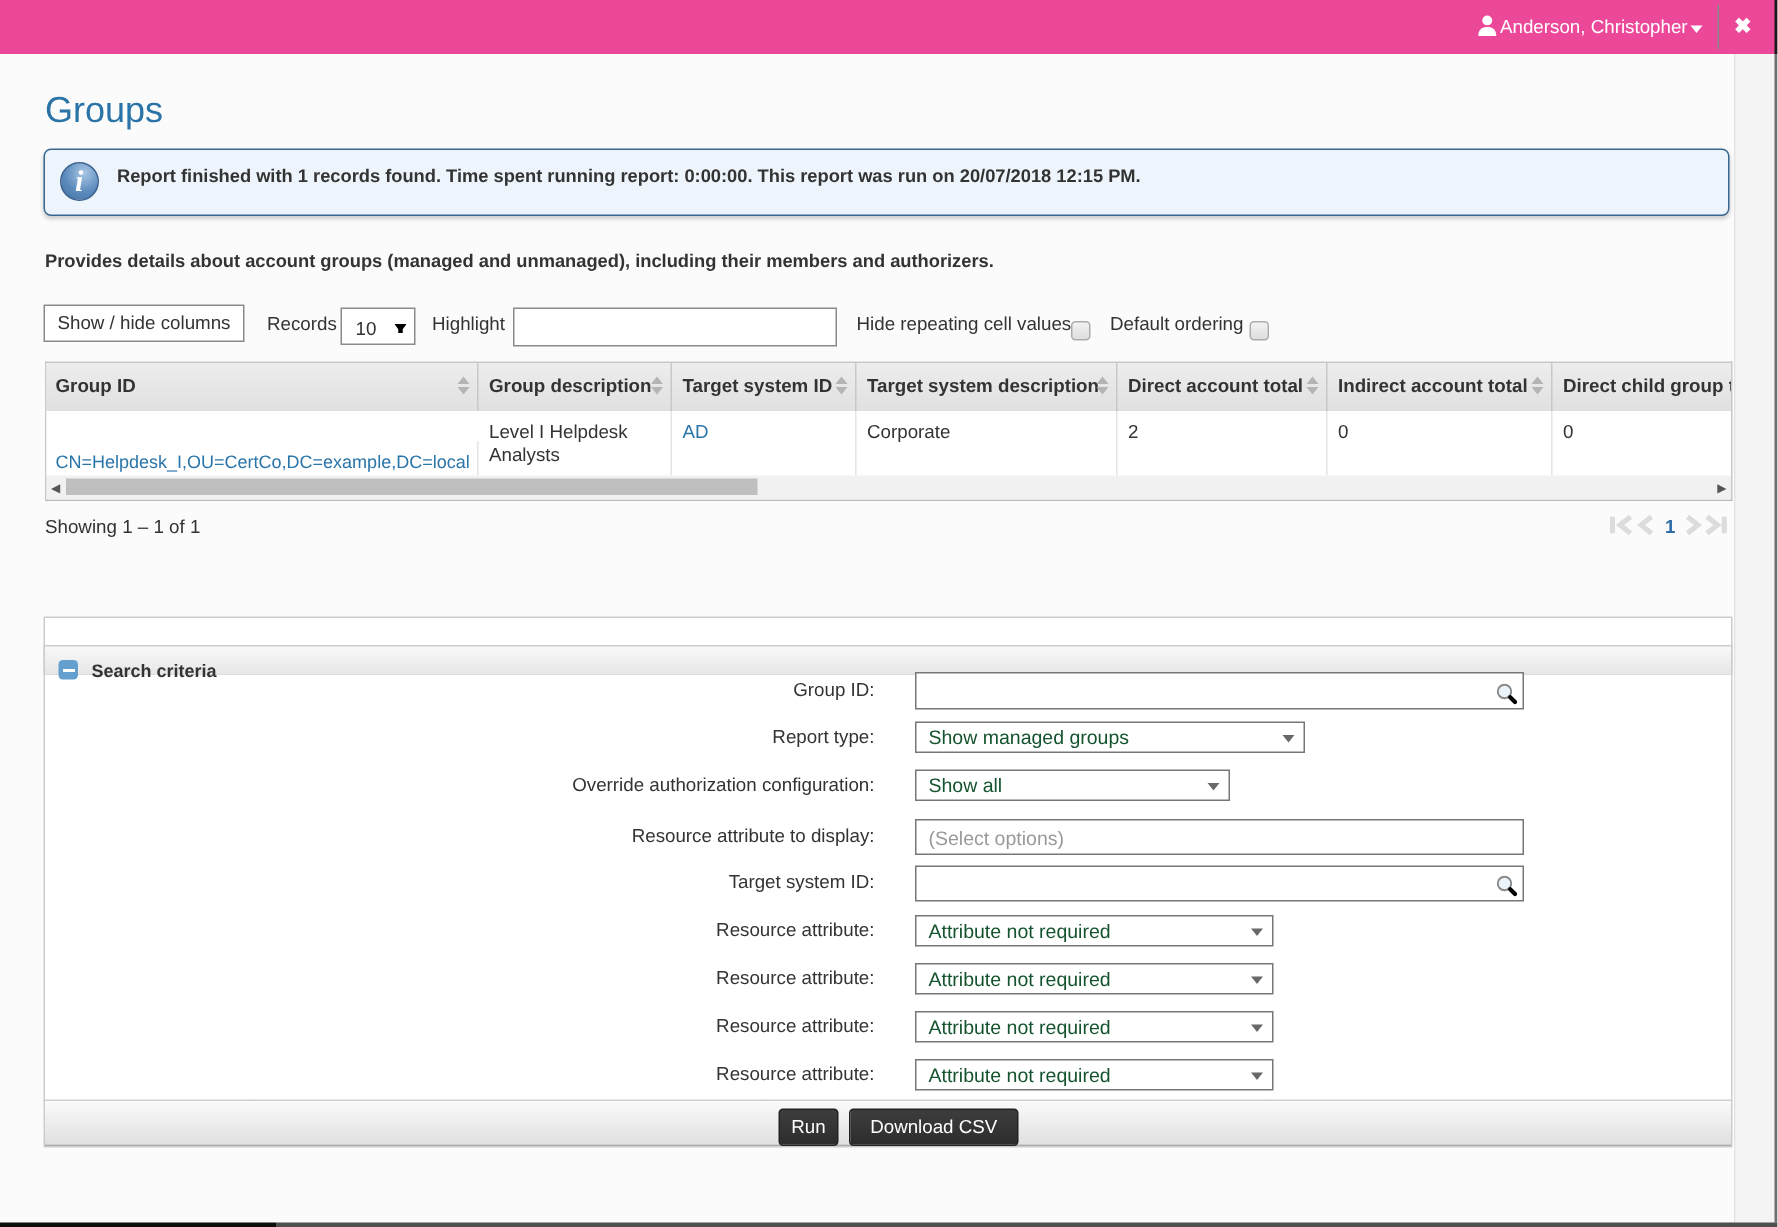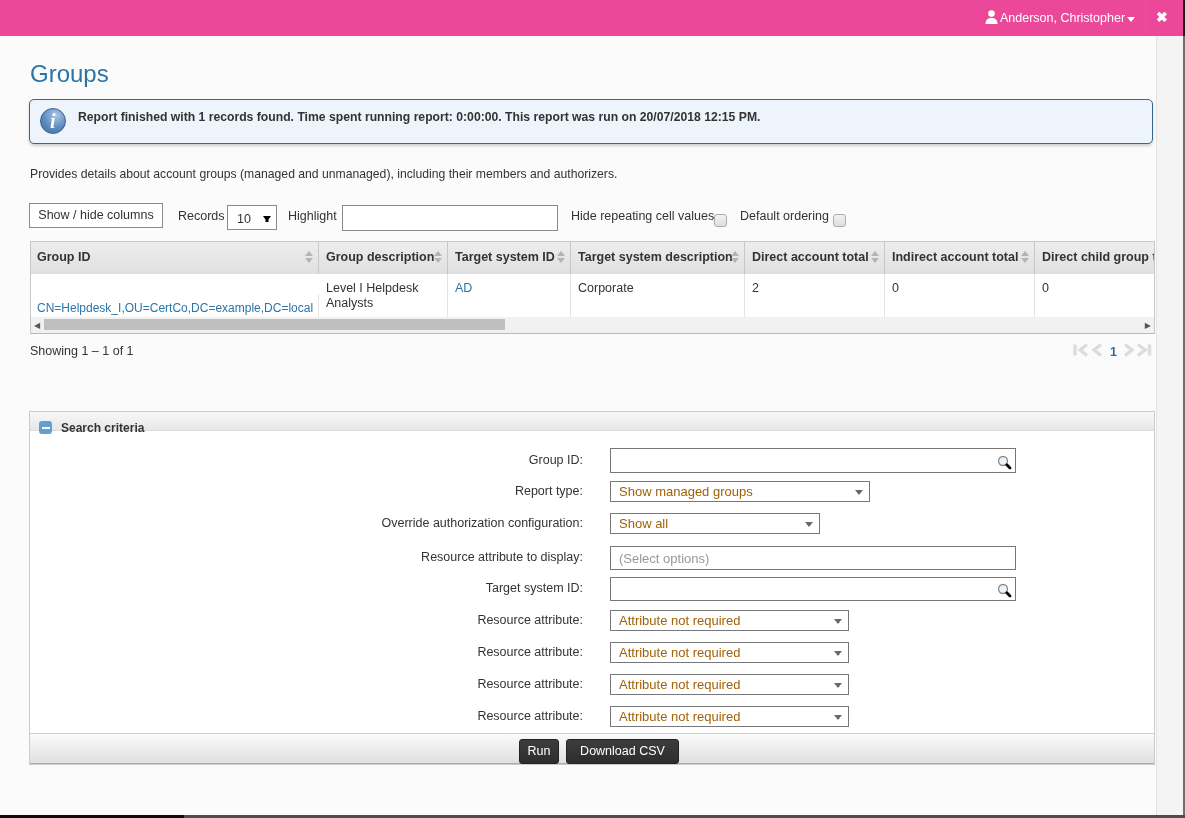--- a/index.html
+++ b/index.html
@@ -13,21 +13,21 @@
 #sep { position:absolute; left:1145px; top:3px; height:30px; width:1px; background:#888; }
 #closex { position:absolute; left:1156px; top:9px; color:#fff; font-size:14px; font-weight:bold; }
 #rightedge { position:absolute; left:1183px; top:0; width:2px; height:815px; background:linear-gradient(#191919 0 36px, #6f6f6f 36px 100%); }
 #botstrip1 { position:absolute; left:0; top:815px; width:184px; height:3px; background:#0d0d0d; }
 #botstrip2 { position:absolute; left:184px; top:815px; width:1001px; height:3px; background:#4e4e4e; }
 h1 { position:absolute; left:30px; top:60px; font-size:24px; font-weight:400; color:#2a74a8; }
 #infobox { position:absolute; left:29px; top:99px; width:1124px; height:45px; background:#edf4fb; border:1px solid #38678f; border-radius:5px; box-shadow:0 2px 3px rgba(0,0,0,0.18); }
 #infoicon { position:absolute; left:10px; top:8px; width:26px; height:26px; border-radius:50%; background:radial-gradient(circle at 62% 26%, #a9c8e5, #5b8abc 55%, #41729f); border:1px solid #3c6090; }
 #infoicon span { position:absolute; left:9px; top:1px; color:#fff; font-family:"Liberation Serif", serif; font-style:italic; font-weight:bold; font-size:20px; }
 #infotext { position:absolute; left:48px; top:10px; font-size:12.2px; font-weight:bold; color:#333; }
-#provides { position:absolute; left:30px; top:166.5px; font-size:12.2px; font-weight:normal; color:#333; }
+#provides { position:absolute; left:30px; top:166.5px; font-size:12.2px; font-weight:bold; color:#333; }
 #showhide { position:absolute; left:29px; top:203px; width:134px; height:25px; background:#fff; border:1px solid #8a8a8a; font-size:12.5px; color:#333; text-align:center; line-height:23px; }
 .lbl { position:absolute; font-size:12.5px; color:#333; top:209px; }
 #recsel { position:absolute; left:227px; top:205px; width:50px; height:25px; background:#fff; border:1px solid #8a8a8a; font-size:12.5px; color:#333; }
 #recsel .v { position:absolute; left:9px; top:6px; }
 #hlinput { position:absolute; left:342px; top:205px; width:216px; height:26px; background:#fff; border:1px solid #8a8a8a; }
 .cb { position:absolute; top:214px; width:13px; height:13px; border:1px solid #ababab; border-radius:3px; background:linear-gradient(#f2f2f2,#dedede); }
 #tbl { position:absolute; left:30px; top:241px; width:1125px; height:93px; border:1px solid #c8c8c8; border-bottom-color:#b9b9b9; background:#fff; }
 .hrow { position:absolute; left:0; top:0; width:1123px; height:32px; background:linear-gradient(#ededed,#e0e0e0); display:flex; }
 .hc { border-right:1px solid #c8c8c8; font-size:12.5px; font-weight:bold; color:#333; padding:8px 0 0 7px; position:relative; white-space:nowrap; overflow:hidden; }
 .hc:last-child { border-right:none; }
@@ -37,27 +37,27 @@
 .drow { position:absolute; left:0; top:32px; width:1123px; height:43px; background:#fff; display:flex; }
 .dc { border-right:1px solid #e4e4e4; font-size:12.5px; color:#333; padding:7px 6px 0 7px; line-height:14.5px; }
 .dc:last-child { border-right:none; }
 a.lk { color:#2a75a9; text-decoration:none; }
 #hscroll { position:absolute; left:0; top:75px; width:1123px; height:16px; background:#f1f1f1; }
 #hthumb { position:absolute; left:13px; top:2px; width:461px; height:11px; background:#bfbfbf; }
 .sarrow { position:absolute; top:4px; font-size:8px; color:#555; }
 #showing { position:absolute; left:30px; top:344px; font-size:12.5px; color:#333; }
 #pager { position:absolute; left:1070px; top:342px; width:85px; height:16px; }
 #panel { position:absolute; left:29px; top:411px; width:1126px; height:354px; border:1px solid #ccc; background:#fff; }
-#phead { position:absolute; left:29px; top:411px; width:1126px; height:20px; background:linear-gradient(#f8f8f8,#e7e7e7); border:1px solid #ccc; border-bottom:1px solid #dcdcdc;padding-left:43px; }
+#phead { position:absolute; left:29px; top:430px; width:1126px; height:20px; background:linear-gradient(#f8f8f8,#e7e7e7); border:1px solid #ccc; border-bottom:1px solid #dcdcdc;padding-left:43px; }
 #pminus { position:absolute; left:9px; top:9px; width:13px; height:13px; background:#63a0cf; border-radius:3px; }
 #pminus div { position:absolute; left:2.5px; top:5.5px; width:8px; height:2.5px; background:#fff; }
 #phead span { position:absolute; left:31px; top:9px; font-size:12px; font-weight:bold; color:#333; }
 .flabel { position:absolute; left:0; width:583px; text-align:right; font-size:12.5px; color:#333; }
 .finput { position:absolute; left:610px; background:#fff; border:1px solid #777; }
-.fsel { position:absolute; left:610px; background:#fff; border:1px solid #777; font-size:13px; color:#a16207; }
+.fsel { position:absolute; left:610px; background:#fff; border:1px solid #777; font-size:13px; color:#14532d; }
 .fsel .t { position:absolute; left:8px; top:1.5px; }
 .fsel .ar { position:absolute; width:0; height:0; border-left:4px solid transparent; border-right:4px solid transparent; border-top:5.5px solid #696969; top:8px; right:6px; }
 .ph { position:absolute; left:8px; top:4px; font-size:13px; color:#999; }
 #pfoot { position:absolute; left:30px; top:733px; width:1124px; height:31px; background:linear-gradient(#fafafa,#e0e0e0); border-top:1px solid #cfcfcf; border-bottom:1px solid #ababab; }
 .btn { position:absolute; top:5px; height:25px; background:linear-gradient(#3d3d3d,#2d2d2d); border:1px solid #222; border-radius:3px; color:#fff; font-size:12.5px; text-align:center; line-height:23px; }
 </style>
 </head>
 <body>
 <div id="content"></div>
 <div id="topbar">

